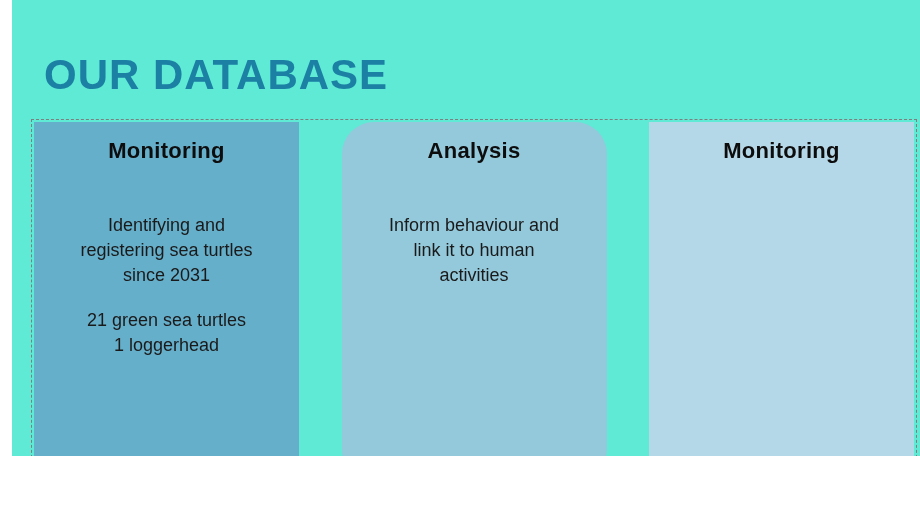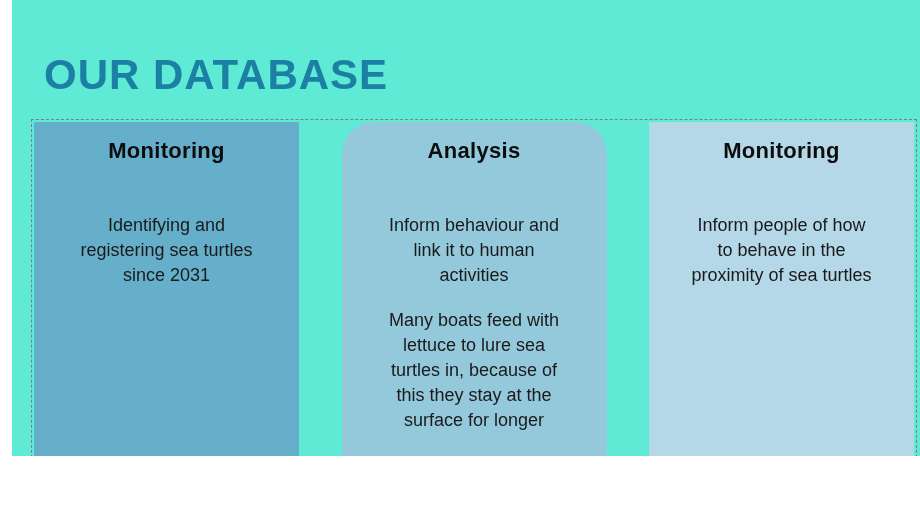--- a/index.html
+++ b/index.html
@@ -72,40 +72,32 @@
   <h1 class="slide-title" style="color: rgb(27, 128, 164);">OUR DATABASE</h1>
 
   <div class="dashed-frame" style="border-color: rgb(127, 127, 127);">
 
     <div class="column" style="background-color: rgb(102, 175, 203);">
       <div class="column-heading">Monitoring</div>
       <div class="column-body">
         <p class="column-para">Identifying and
 registering sea turtles
 since 2031</p>
+        <p class="column-para">21 green sea turtles
+1 loggerhead</p>
       </div>
     </div>
 
     <div class="column" style="background-color: rgb(148, 201, 220); border-radius: 32px;">
       <div class="column-heading">Analysis</div>
       <div class="column-body">
         <p class="column-para">Inform behaviour and
 link it to human
 activities</p>
-        <p class="column-para">Many boats feed with
-lettuce to lure sea
-turtles in, because of
-this they stay at the
-surface for longer</p>
       </div>
     </div>
 
     <div class="column" style="background-color: rgb(181, 216, 232);">
       <div class="column-heading">Monitoring</div>
-      <div class="column-body">
-        <p class="column-para">Inform people of how
-to behave in the
-proximity of sea turtles</p>
-      </div>
     </div>
 
   </div>
 </div>
 
 </body></html>

